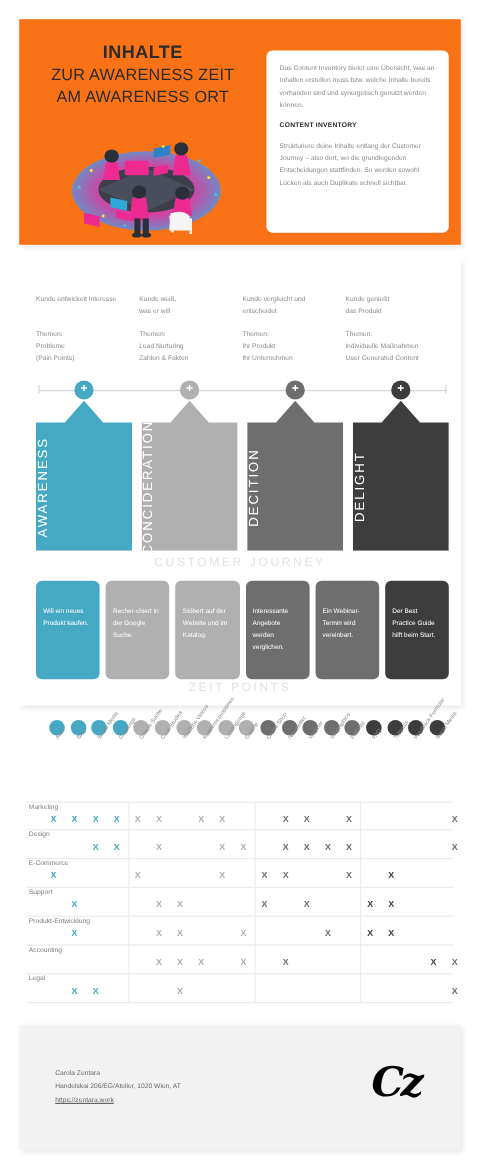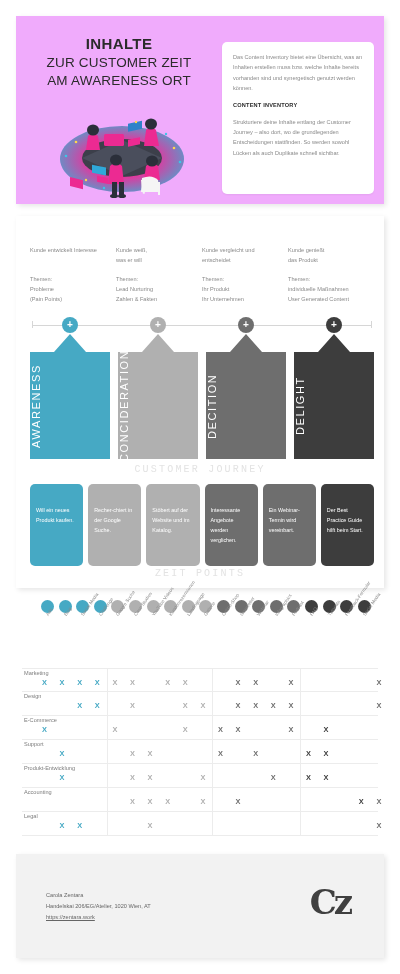--- a/index.html
+++ b/index.html
@@ -8,21 +8,21 @@
     background: #ffffff;
     font-family: "Liberation Sans", sans-serif;
     overflow: hidden;
   }
   .page { position: relative; width: 400px; height: 974px; background: #ffffff; }
 
   
   .header-card {
     position: absolute; left: 16px; top: 16px;
     width: 368px; height: 188px;
-    background: #f0abfc;
+    background: #f97316;
     box-shadow: 2px 2px 5px rgba(0,0,0,0.10);
   }
   .title-block {
     position: absolute; left: 8px; top: 18px; width: 190px;
     text-align: center;
     color: #2b2b2b;
   }
   .title-l1 { font-size: 15px; font-weight: bold; letter-spacing: 0.4px; line-height: 1.35; }
   .title-l2 { font-size: 13.5px; font-weight: normal; letter-spacing: 0.2px; line-height: 1.35; }
   .title-l3 { font-size: 13.5px; font-weight: normal; letter-spacing: 0.2px; line-height: 1.35; }
@@ -62,21 +62,21 @@
   .arrows { position: absolute; left: 14px; top: 118px; width: 344px; height: 125px; }
   .arrow { position: absolute; top: 0; width: 80px; height: 125px; }
   .arrow-label {
     position: absolute; left: 0; top: 22px; width: 80px; height: 100px;
     display: flex; align-items: flex-start; justify-content: center;
     color: #ffffff; font-size: 11px; letter-spacing: 1.6px;
     writing-mode: vertical-rl; transform: rotate(180deg);
   }
   .sec-cap {
     position: absolute; width: 100%; text-align: center;
-    font-size: 10px; letter-spacing: 2.2px; color: #e3e3e3; font-family: Liberation Mono, monospace;
+    font-size: 10px; letter-spacing: 2.2px; color: #e3e3e3;
   }
   .cj-cap { top: 248px; }
 
   .tp-row { position: absolute; left: 14px; top: 268px; width: 344px; height: 82px; display: flex; gap: 5px; }
   .tp-box { width: 54px; height: 82px; border-radius: 5px; padding: 21px 6px 0 6px; }
   .tp-box span { font-size: 5.4px; line-height: 1.85; color: #ffffff; display: block; }
   .tp-cap { top: 352px; }
 
   
   .matrix { position: absolute; left: 16px; top: 596px; width: 368px; height: 246px; background: #fff; }
@@ -99,31 +99,31 @@
   
   .footer {
     position: absolute; left: 16px; top: 854px;
     width: 368px; height: 104px;
     background: #f2f2f2;
     box-shadow: 2px 2px 5px rgba(0,0,0,0.10);
   }
   .f-text { position: absolute; left: 30px; top: 36px; font-size: 5.6px; line-height: 1.95; color: #666; }
   .f-text a { color: #666; }
   .logo { position: absolute; right: 34px; top: 28px; font-family: "DejaVu Serif", serif;
-          font-size: 34px; font-weight: bold; color: #404040; letter-spacing: -3px; }
+          font-style: italic; font-size: 34px; font-weight: bold; color: #000000; letter-spacing: -3px; }
 </style>
 </head>
 <body>
 
 <div class="page">
 
   <div class="header-card">
     <div class="title-block">
       <div class="title-l1">INHALTE</div>
-      <div class="title-l2">ZUR CUSTOMER ZEIT</div>
+      <div class="title-l2">ZUR AWARENESS ZEIT</div>
       <div class="title-l3">AM AWARENESS ORT</div>
     </div>
 
     <svg class="illus" viewBox="0 0 160 95">
       <defs>
         <radialGradient id="blob" cx="0.5" cy="0.5" r="0.62">
           <stop offset="0" stop-color="#c04ad8"></stop>
           <stop offset="0.45" stop-color="#e0389e"></stop>
           <stop offset="1" stop-color="#32b6d9"></stop>
         </radialGradient>

